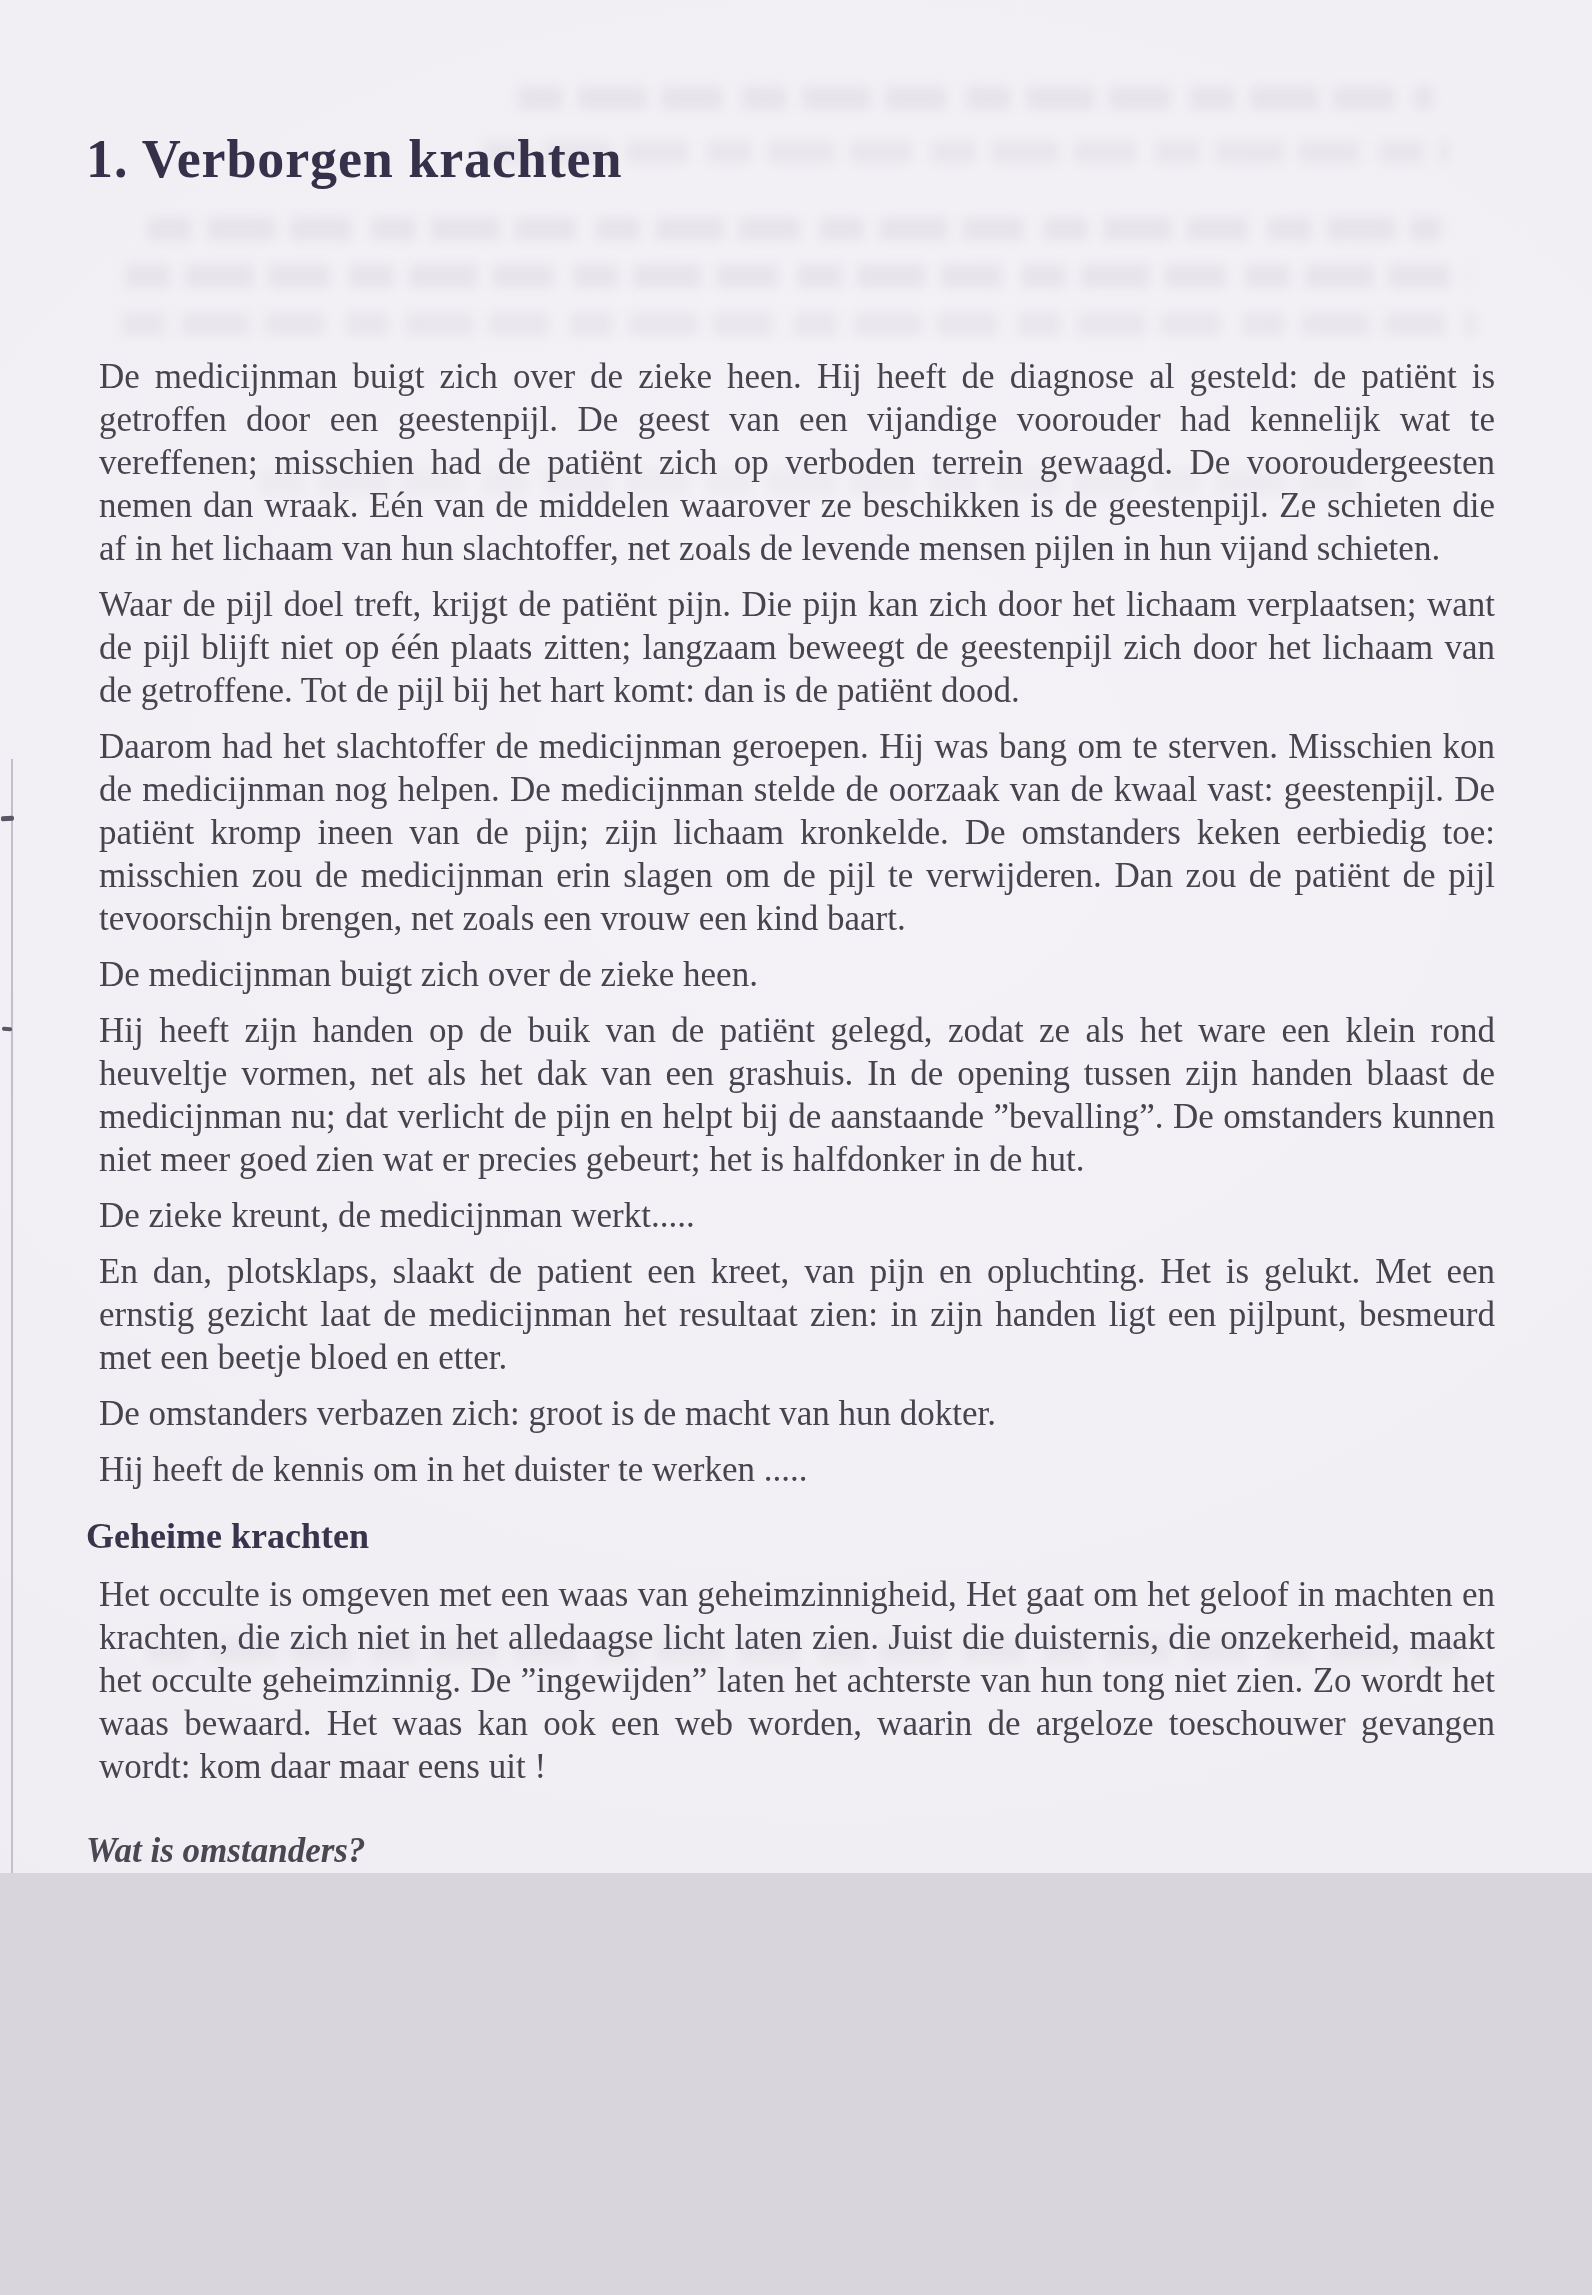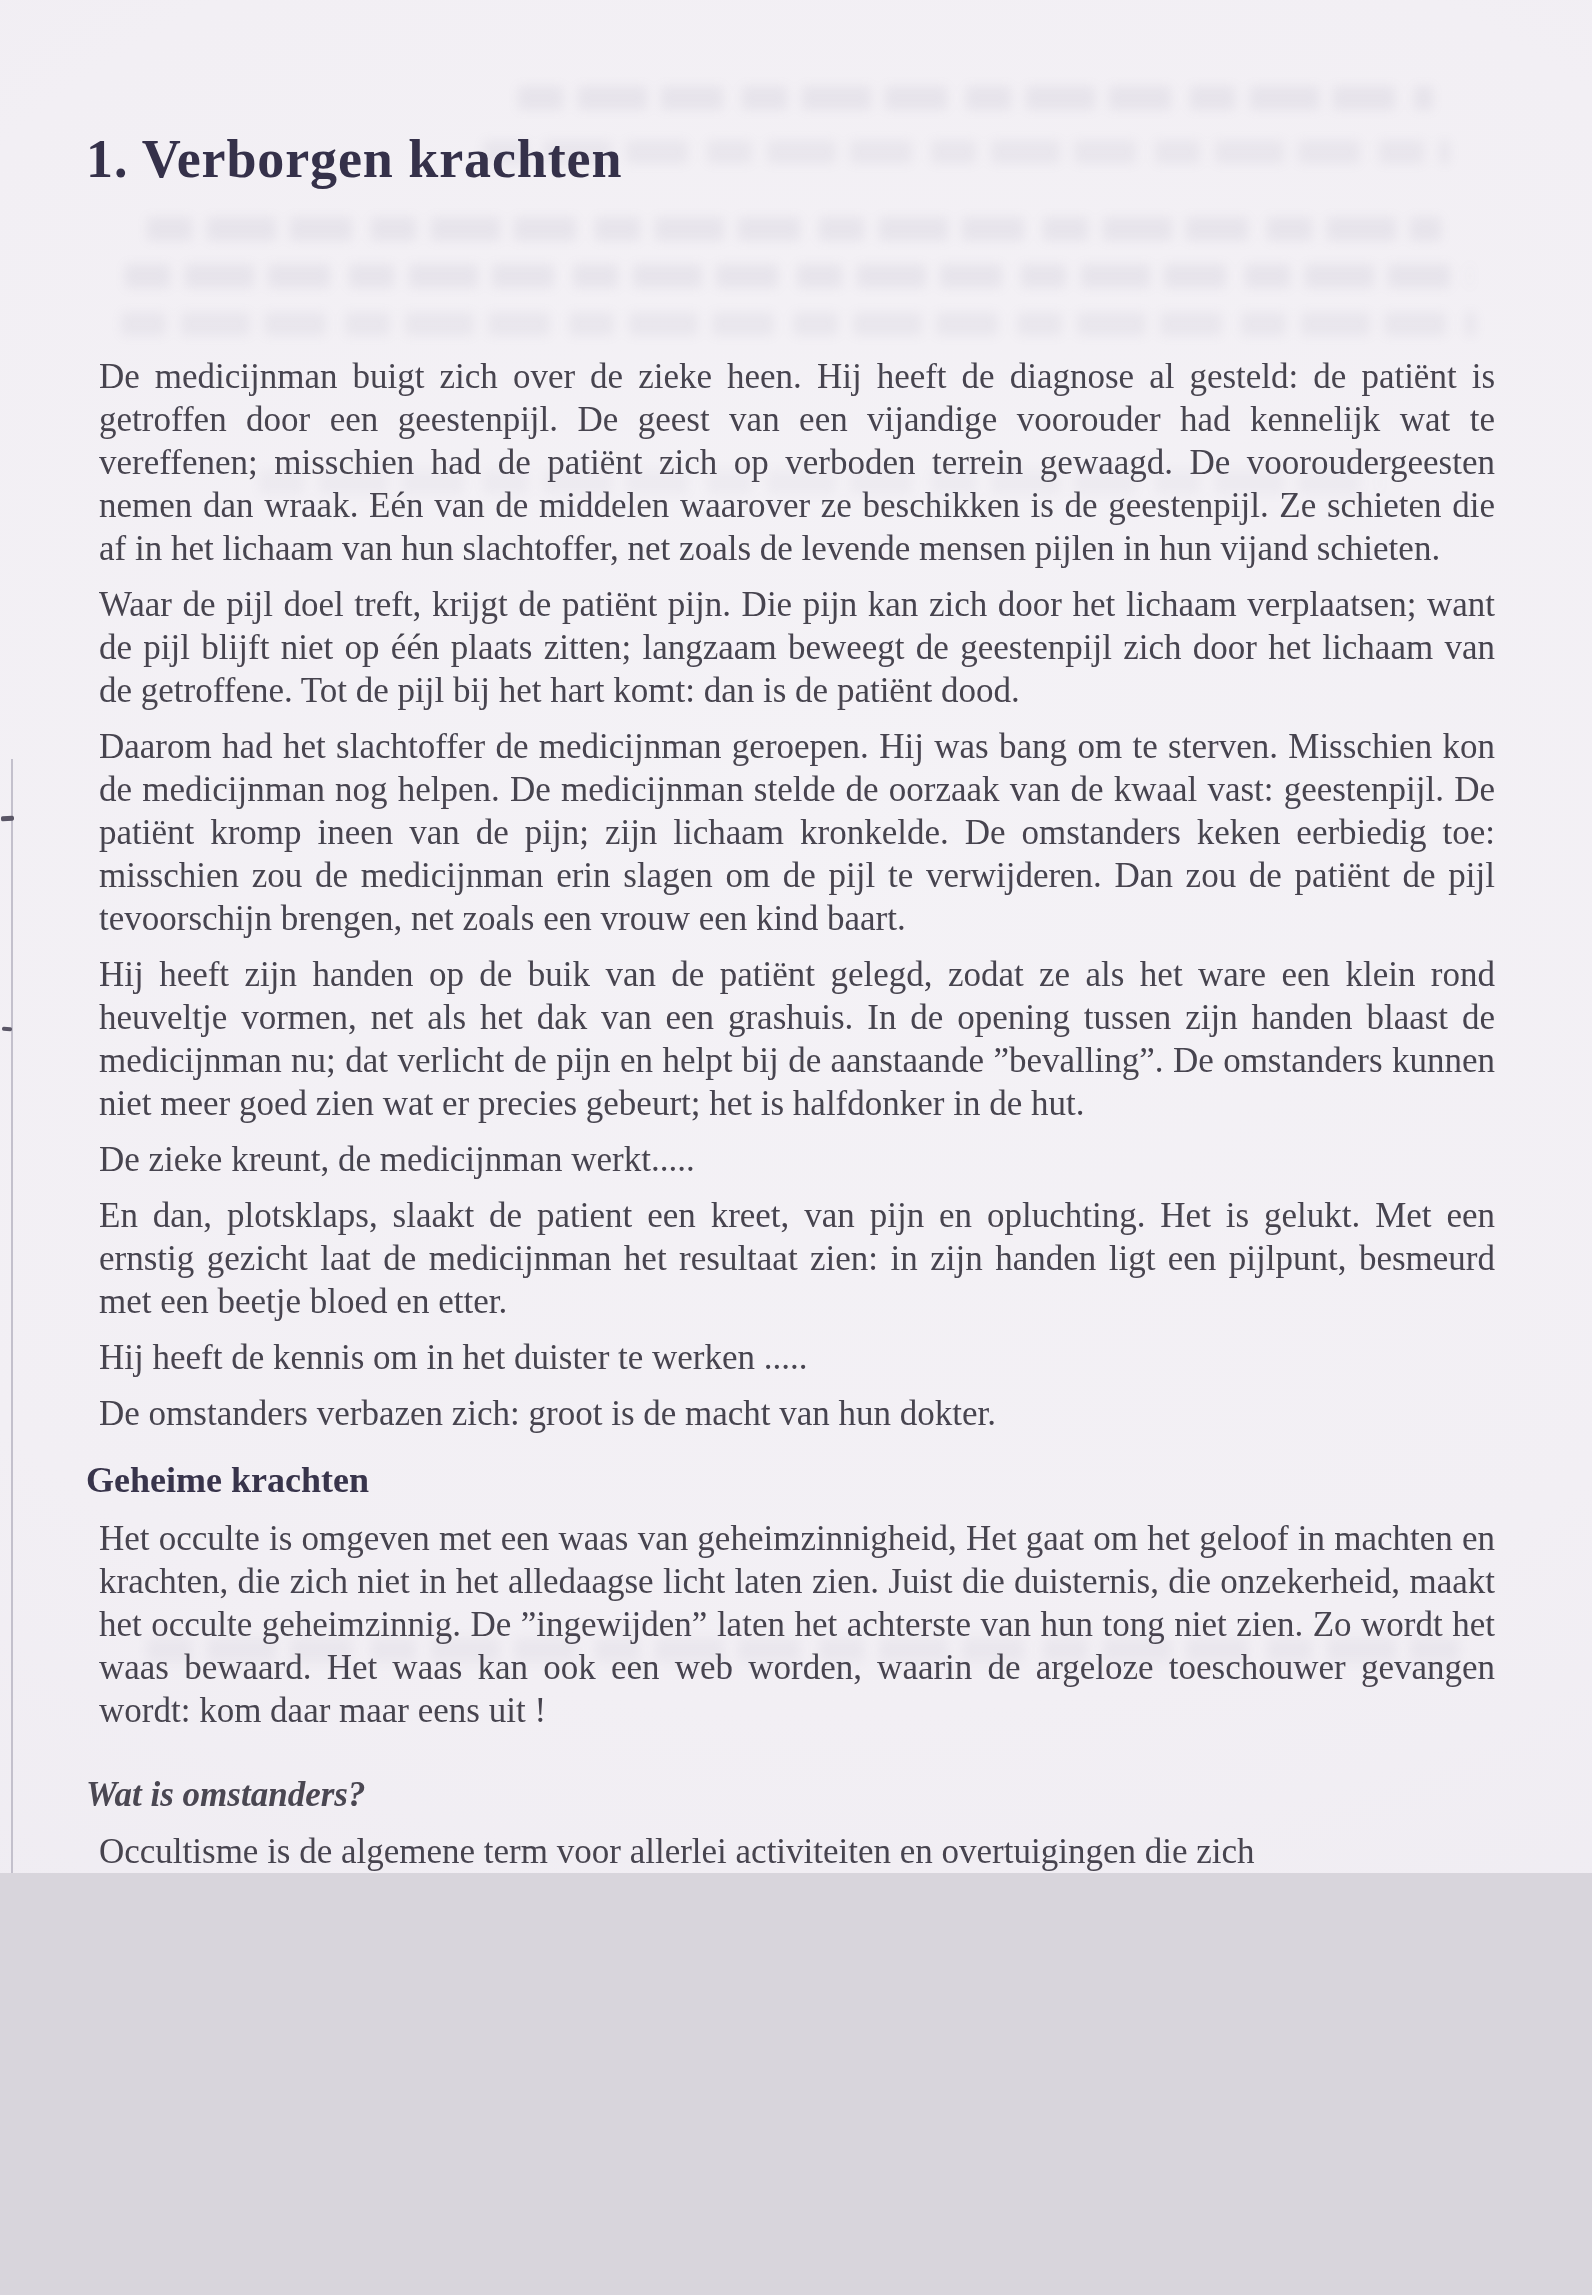--- a/index.html
+++ b/index.html
@@ -109,30 +109,31 @@
   <div class="content">
 
     <h1 class="chapter-title">1. Verborgen krachten</h1>
 
     <p class="body-text gap-after">De medicijnman buigt zich over de zieke heen. Hij heeft de diagnose al gesteld: de patiënt is getroffen door een geestenpijl. De geest van een vijandige voorouder had kennelijk wat te vereffenen; misschien had de patiënt zich op verboden terrein gewaagd. De vooroudergeesten nemen dan wraak. Eén van de middelen waarover ze beschikken is de geestenpijl. Ze schieten die af in het lichaam van hun slachtoffer, net zoals de levende mensen pijlen in hun vijand schieten.</p>
 
     <p class="body-text gap-after">Waar de pijl doel treft, krijgt de patiënt pijn. Die pijn kan zich door het lichaam verplaatsen; want de pijl blijft niet op één plaats zitten; langzaam beweegt de geestenpijl zich door het lichaam van de getroffene. Tot de pijl bij het hart komt: dan is de patiënt dood.</p>
 
     <p class="body-text">Daarom had het slachtoffer de medicijnman geroepen. Hij was bang om te sterven. Misschien kon de medicijnman nog helpen. De medicijnman stelde de oorzaak van de kwaal vast: geestenpijl. De patiënt kromp ineen van de pijn; zijn lichaam kronkelde. De omstanders keken eerbiedig toe: misschien zou de medicijnman erin slagen om de pijl te verwijderen. Dan zou de patiënt de pijl tevoorschijn brengen, net zoals een vrouw een kind baart.</p>
 
+    <p class="body-text">De medicijnman buigt zich over de zieke heen.</p>
 
     <p class="body-text">Hij heeft zijn handen op de buik van de patiënt gelegd, zodat ze als het ware een klein rond heuveltje vormen, net als het dak van een grashuis. In de opening tussen zijn handen blaast de medicijnman nu; dat verlicht de pijn en helpt bij de aanstaande ”bevalling”. De omstanders kunnen niet meer goed zien wat er precies gebeurt; het is halfdonker in de hut.</p>
 
     <p class="body-text">De zieke kreunt, de medicijnman werkt.....</p>
 
     <p class="body-text">En dan, plotsklaps, slaakt de patient een kreet, van pijn en opluchting. Het is gelukt. Met een ernstig gezicht laat de medicijnman het resultaat zien: in zijn handen ligt een pijlpunt, besmeurd met een beetje bloed en etter.</p>
 
+    <p class="body-text">De omstanders verbazen zich: groot is de macht van hun dokter.</p>
+
     <p class="body-text">Hij heeft de kennis om in het duister te werken .....</p>
-
-    <p class="body-text">De omstanders verbazen zich: groot is de macht van hun dokter.</p>
 
     <h2 class="sub-heading">Geheime krachten</h2>
 
     <p class="body-text">Het occulte is omgeven met een waas van geheimzinnigheid, Het gaat om het geloof in machten en krachten, die zich niet in het alledaagse licht laten zien. Juist die duisternis, die onzekerheid, maakt het occulte geheimzinnig. De ”ingewijden” laten het achterste van hun tong niet zien. Zo wordt het waas bewaard. Het waas kan ook een web worden, waarin de argeloze toeschouwer gevangen wordt: kom daar maar eens uit !</p>
 
     <h3 class="italic-heading">Wat is omstanders?</h3>
 
     <p class="body-text">Occultisme is de algemene term voor allerlei activiteiten en overtuigingen die zich</p>
 
   </div>

